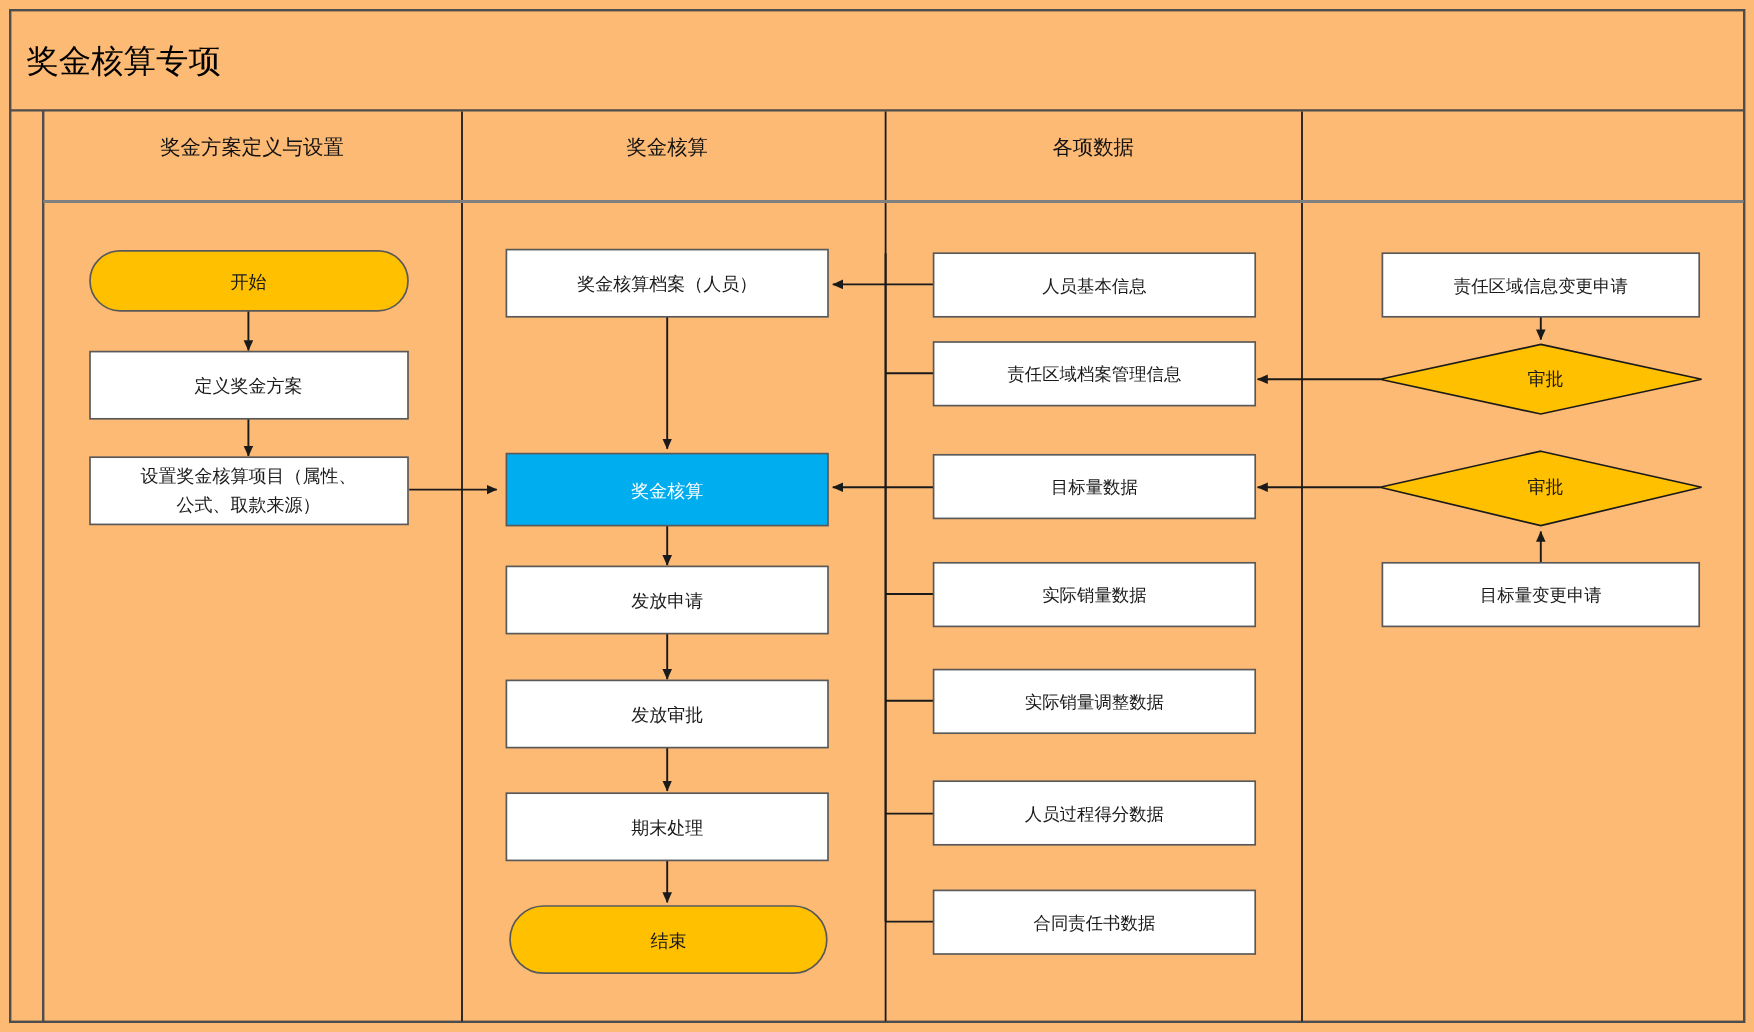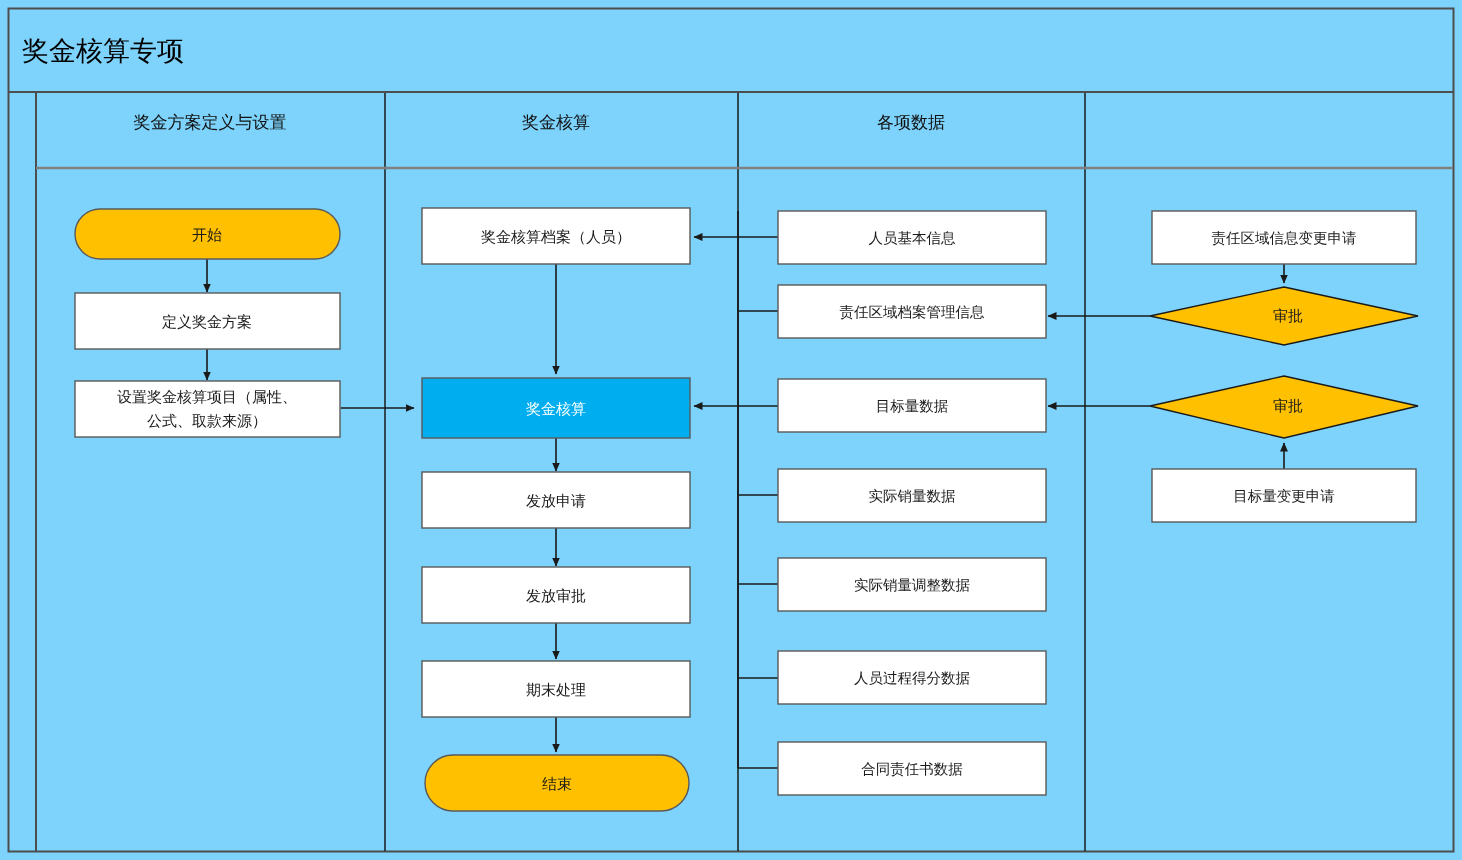--- a/index.html
+++ b/index.html
@@ -1,17 +1,17 @@
 <!DOCTYPE html>
 <html><head>
 <meta charset="utf-8">
 <style>
   html,body{margin:0;padding:0;background:#ffffff;}
   body{font-family:"Liberation Sans","DejaVu Sans",sans-serif;}
-  #stage{position:relative;width:1462px;height:860px;background:#7dd3fc;overflow:hidden;}
+  #stage{position:relative;width:1462px;height:860px;background:#fdba74;overflow:hidden;}
   svg{display:block;}
   .nodeText{font-family:"Liberation Sans","DejaVu Sans",sans-serif;font-size:15px;fill:#1a1a1a;}
   .nodeTextSm{font-family:"Liberation Sans","DejaVu Sans",sans-serif;font-size:14.5px;fill:#1a1a1a;}
   .laneTitle{font-family:"Liberation Sans","DejaVu Sans",sans-serif;font-size:17px;fill:#111;}
   .bigTitle{font-family:"Liberation Sans","DejaVu Sans",sans-serif;font-size:27px;fill:#000;}
   .whiteText{fill:#ffffff;}
 </style>
 </head>
 <body>
 

